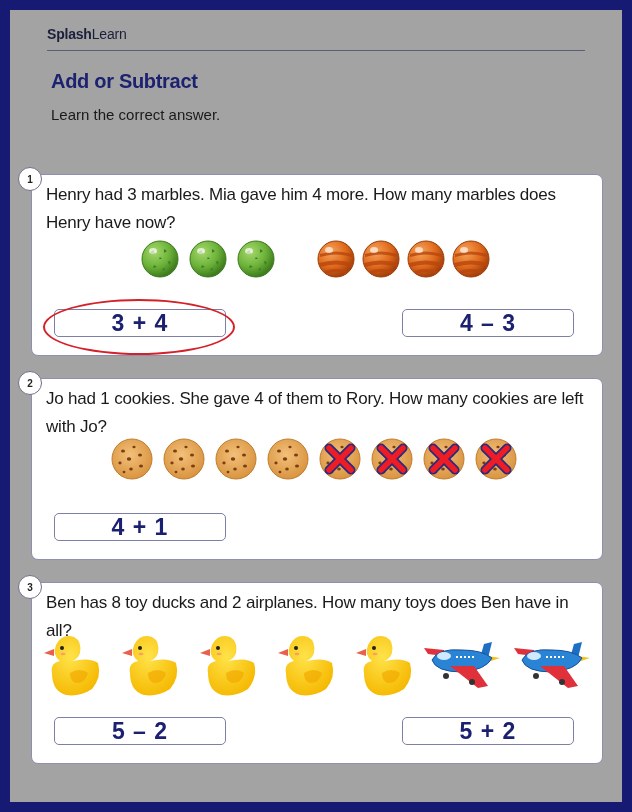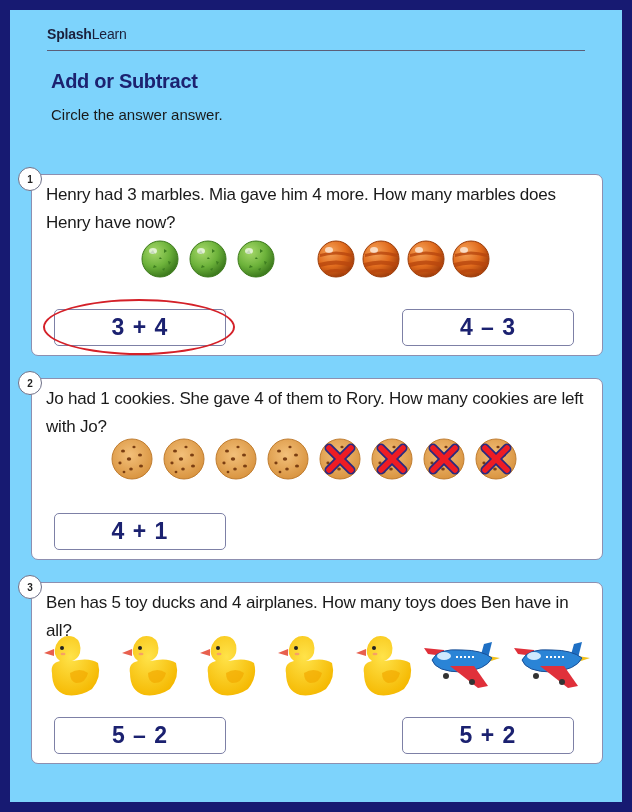--- a/index.html
+++ b/index.html
@@ -6,21 +6,21 @@
   body {
     width: 632px; height: 812px;
     background: #171a72;
     position: relative;
     overflow: hidden;
     font-family: "Liberation Sans", sans-serif;
   }
   .page {
     position: absolute; left: 10px; top: 10px;
     width: 612px; height: 792px;
-    background: #7dd3fc;
+    background: #a3a3a3;
   }
   .brand {
     position: absolute; left: 37px; top: 16px;
     font-size: 14px; color: #1b1f3b; letter-spacing: -0.2px;
   }
   .brand b { font-weight: 700; }
   .rule {
     position: absolute; left: 37px; top: 40px; width: 538px; height: 1px;
     background: #5b5e78;
   }
@@ -42,21 +42,21 @@
     width: 22px; height: 22px; border-radius: 50%;
     border: 1.5px solid #6e7088; background: #fff;
     font-size: 10px; font-weight: 700; color: #222;
     display: flex; align-items: center; justify-content: center;
   }
   .qtext {
     position: absolute; left: 14px; top: 6px; width: 540px;
     font-size: 17px; line-height: 28px; color: #1a1a1a; letter-spacing: -0.2px;
   }
   .opt {
-    position: absolute; width: 172px; height: 37px;
+    position: absolute; width: 172px; height: 28px;
     border: 1.5px solid #7d80a6; border-radius: 5px; background: #fff;
     display: flex; align-items: center; justify-content: center;
     font-size: 23px; font-weight: 700; color: #1b2170; letter-spacing: 1px;
     box-sizing: border-box;
   }
   .opt.left { left: 22px; }
   .opt.right { left: 370px; }
   .pics { position: absolute; display: flex; align-items: center; }
   .circle-mark {
     position: absolute; left: 11px; top: -10px; width: 192px; height: 56px;
@@ -145,21 +145,21 @@
       <circle cx="24" cy="40" r="3" fill="#333"></circle>
         <circle cx="50" cy="46" r="3" fill="#333"></circle>
     </symbol>
   </defs>
 </svg>
 
 <div class="page">
   <div class="brand"><b>Splash</b><span>Learn</span></div>
   <div class="rule"></div>
   <div class="title">Add or Subtract</div>
-  <div class="instr">Circle the answer answer.</div>
+  <div class="instr">Learn the correct answer.</div>
 
   <div class="qbox" style="top:164px; height:180px;">
     <div class="qnum">1</div>
     <div class="qtext">Henry had 3 marbles. Mia gave him 4 more. How many marbles does Henry have now?</div>
     <div class="pics" style="left:108px; top:64px;">
       <svg width="40" height="40">
           <use href="#marble-green"></use>
         </svg>
       <svg width="40" height="40" style="margin-left:8px">
           <use href="#marble-green"></use>
@@ -218,21 +218,21 @@
       <svg width="44" height="44" style="margin-left:8px">
           <use href="#cookie"></use>
           <use href="#cross"></use>
         </svg>
     </div>
     <div class="opt left" style="top:134px;">4 + 1</div>
   </div>
 
   <div class="qbox" style="top:572px; height:180px;">
     <div class="qnum">3</div>
-    <div class="qtext">Ben has 5 toy ducks and 4 airplanes. How many toys does Ben have in all?</div>
+    <div class="qtext">Ben has 8 toy ducks and 2 airplanes. How many toys does Ben have in all?</div>
     <div class="pics" style="left:4px; top:46px;">
       <svg width="70" height="70">
           <use href="#duck"></use>
         </svg>
       <svg width="70" height="70" style="margin-left:8px">
           <use href="#duck"></use>
         </svg>
       <svg width="70" height="70" style="margin-left:8px">
           <use href="#duck"></use>
         </svg>

